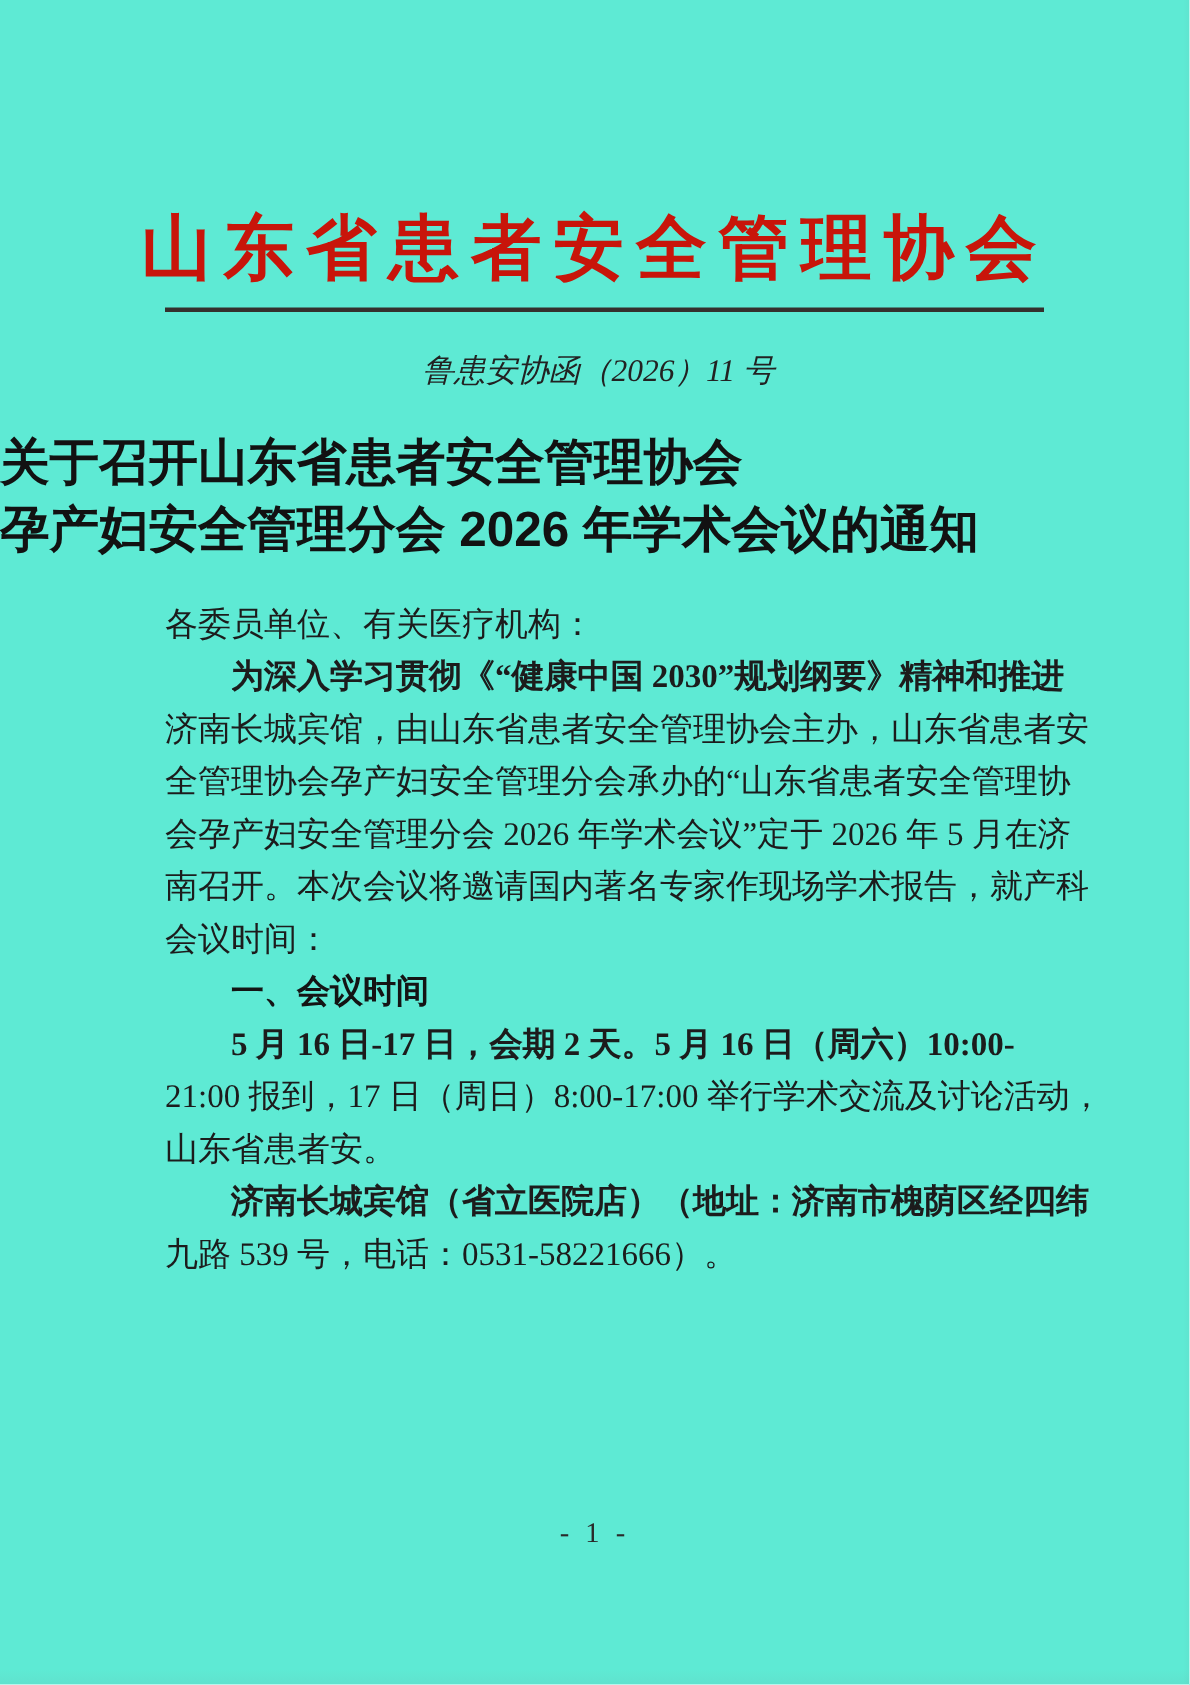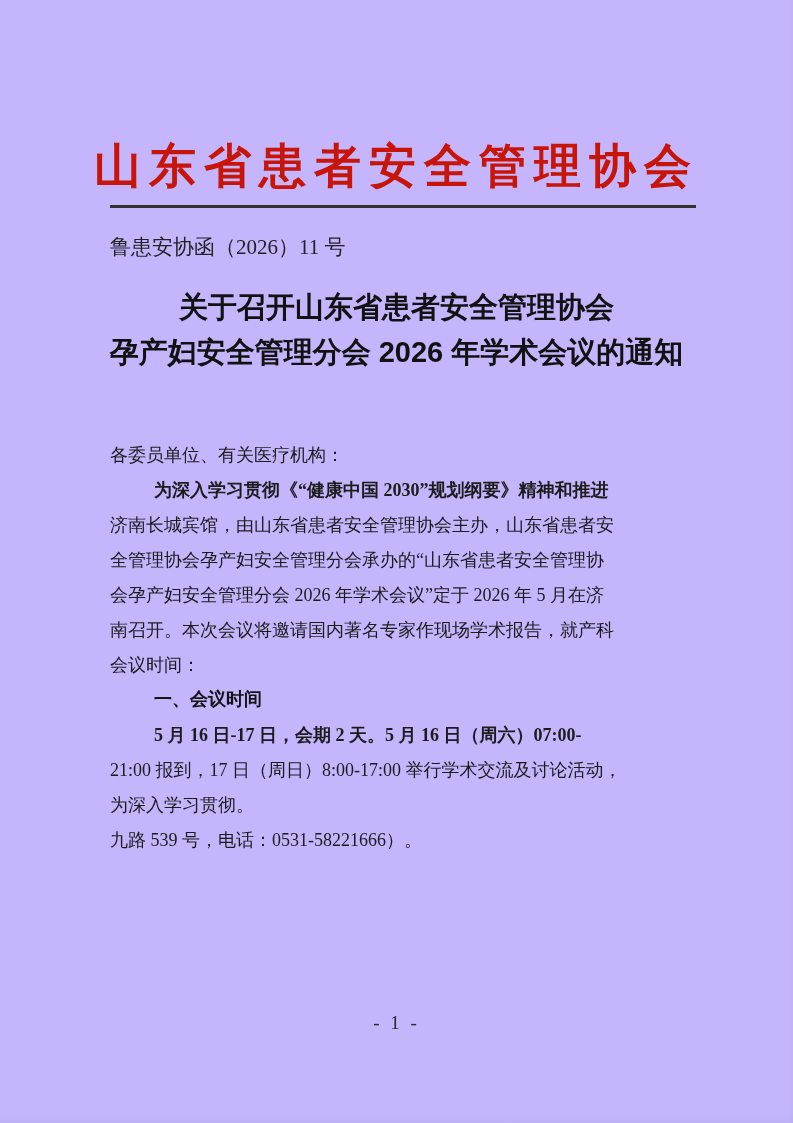--- a/index.html
+++ b/index.html
@@ -4,21 +4,21 @@
 <style>
   html, body {
     margin: 0;
     padding: 0;
     background: #ffffff;
   }
   .page {
     position: relative;
     width: 793px;
     height: 1123px;
-    background: #c4b5fd;
+    background: #5eead4;
     overflow: hidden;
     font-family: "Liberation Serif", "DejaVu Serif", serif;
     color: #1d1d1d;
   }
   
   .org-name {
     position: absolute;
     top: 140px;
     left: 0;
     width: 100%;
@@ -39,58 +39,58 @@
     width: 586px;
     height: 3px;
     background: #35302d;
   }
   
   .doc-number {
     position: absolute;
     top: 233px;
     left: 110px;
     width: 578px;
-    text-align: left;
+    text-align: center;
     font-size: 21px;
     line-height: 28px;
     color: #222;
     white-space: nowrap;
+    font-style: italic;
   }
   
   .main-title {
     position: absolute;
     top: 285px;
     left: 0;
     width: 100%;
-    text-align: center;
+    text-align: left;
     font-family: "Liberation Sans", "DejaVu Sans", sans-serif;
     font-weight: 700;
-    font-size: 29px;
+    font-size: 33px;
     line-height: 45px;
     color: #121212;
   }
   .main-title .t-line { white-space: nowrap; }
   
   .body-block {
     position: absolute;
     top: 398px;
     left: 110px;
     width: 600px;
-    font-size: 18px;
+    font-size: 22px;
     line-height: 35px;
     color: #1c1c1c;
-    margin-top: 40px;
   }
   .b-line {
     height: 35px;
     white-space: nowrap;
   }
   .indent { padding-left: 44px; font-weight: bold; }
   .heading {
-    font-family: Liberation Mono, monospace;
+    font-family: Liberation Serif, serif;
     font-weight: 700;
     color: #141414;
   }
   
   .page-number {
     position: absolute;
     top: 1012px;
     left: 0;
     width: 100%;
     text-align: center;
@@ -136,24 +136,25 @@
     <div class="b-line">各委员单位、有关医疗机构：</div>
 
     <div class="b-line indent">为深入学习贯彻《“健康中国 2030”规划纲要》精神和推进</div>
     <div class="b-line">济南长城宾馆，由山东省患者安全管理协会主办，山东省患者安</div>
     <div class="b-line">全管理协会孕产妇安全管理分会承办的“山东省患者安全管理协</div>
     <div class="b-line">会孕产妇安全管理分会 2026 年学术会议”定于 2026 年 5 月在济</div>
     <div class="b-line">南召开。本次会议将邀请国内著名专家作现场学术报告，就产科</div>
     <div class="b-line">会议时间：</div>
 
     <div class="b-line indent heading">一、会议时间</div>
-    <div class="b-line indent">5 月 16 日-17 日，会期 2 天。5 月 16 日（周六）07:00-</div>
+    <div class="b-line indent">5 月 16 日-17 日，会期 2 天。5 月 16 日（周六）10:00-</div>
     <div class="b-line">21:00 报到，17 日（周日）8:00-17:00 举行学术交流及讨论活动，</div>
-    <div class="b-line">为深入学习贯彻。</div>
+    <div class="b-line">山东省患者安。</div>
 
+    <div class="b-line indent">济南长城宾馆（省立医院店）（地址：济南市槐荫区经四纬</div>
     <div class="b-line">九路 539 号，电话：0531-58221666）。</div>
   </div>
 
   <div class="page-number">- 1 -</div>
 
   <div class="scan-edge-bottom"></div>
   <div class="scan-edge-right"></div>
 
 </div>
 

